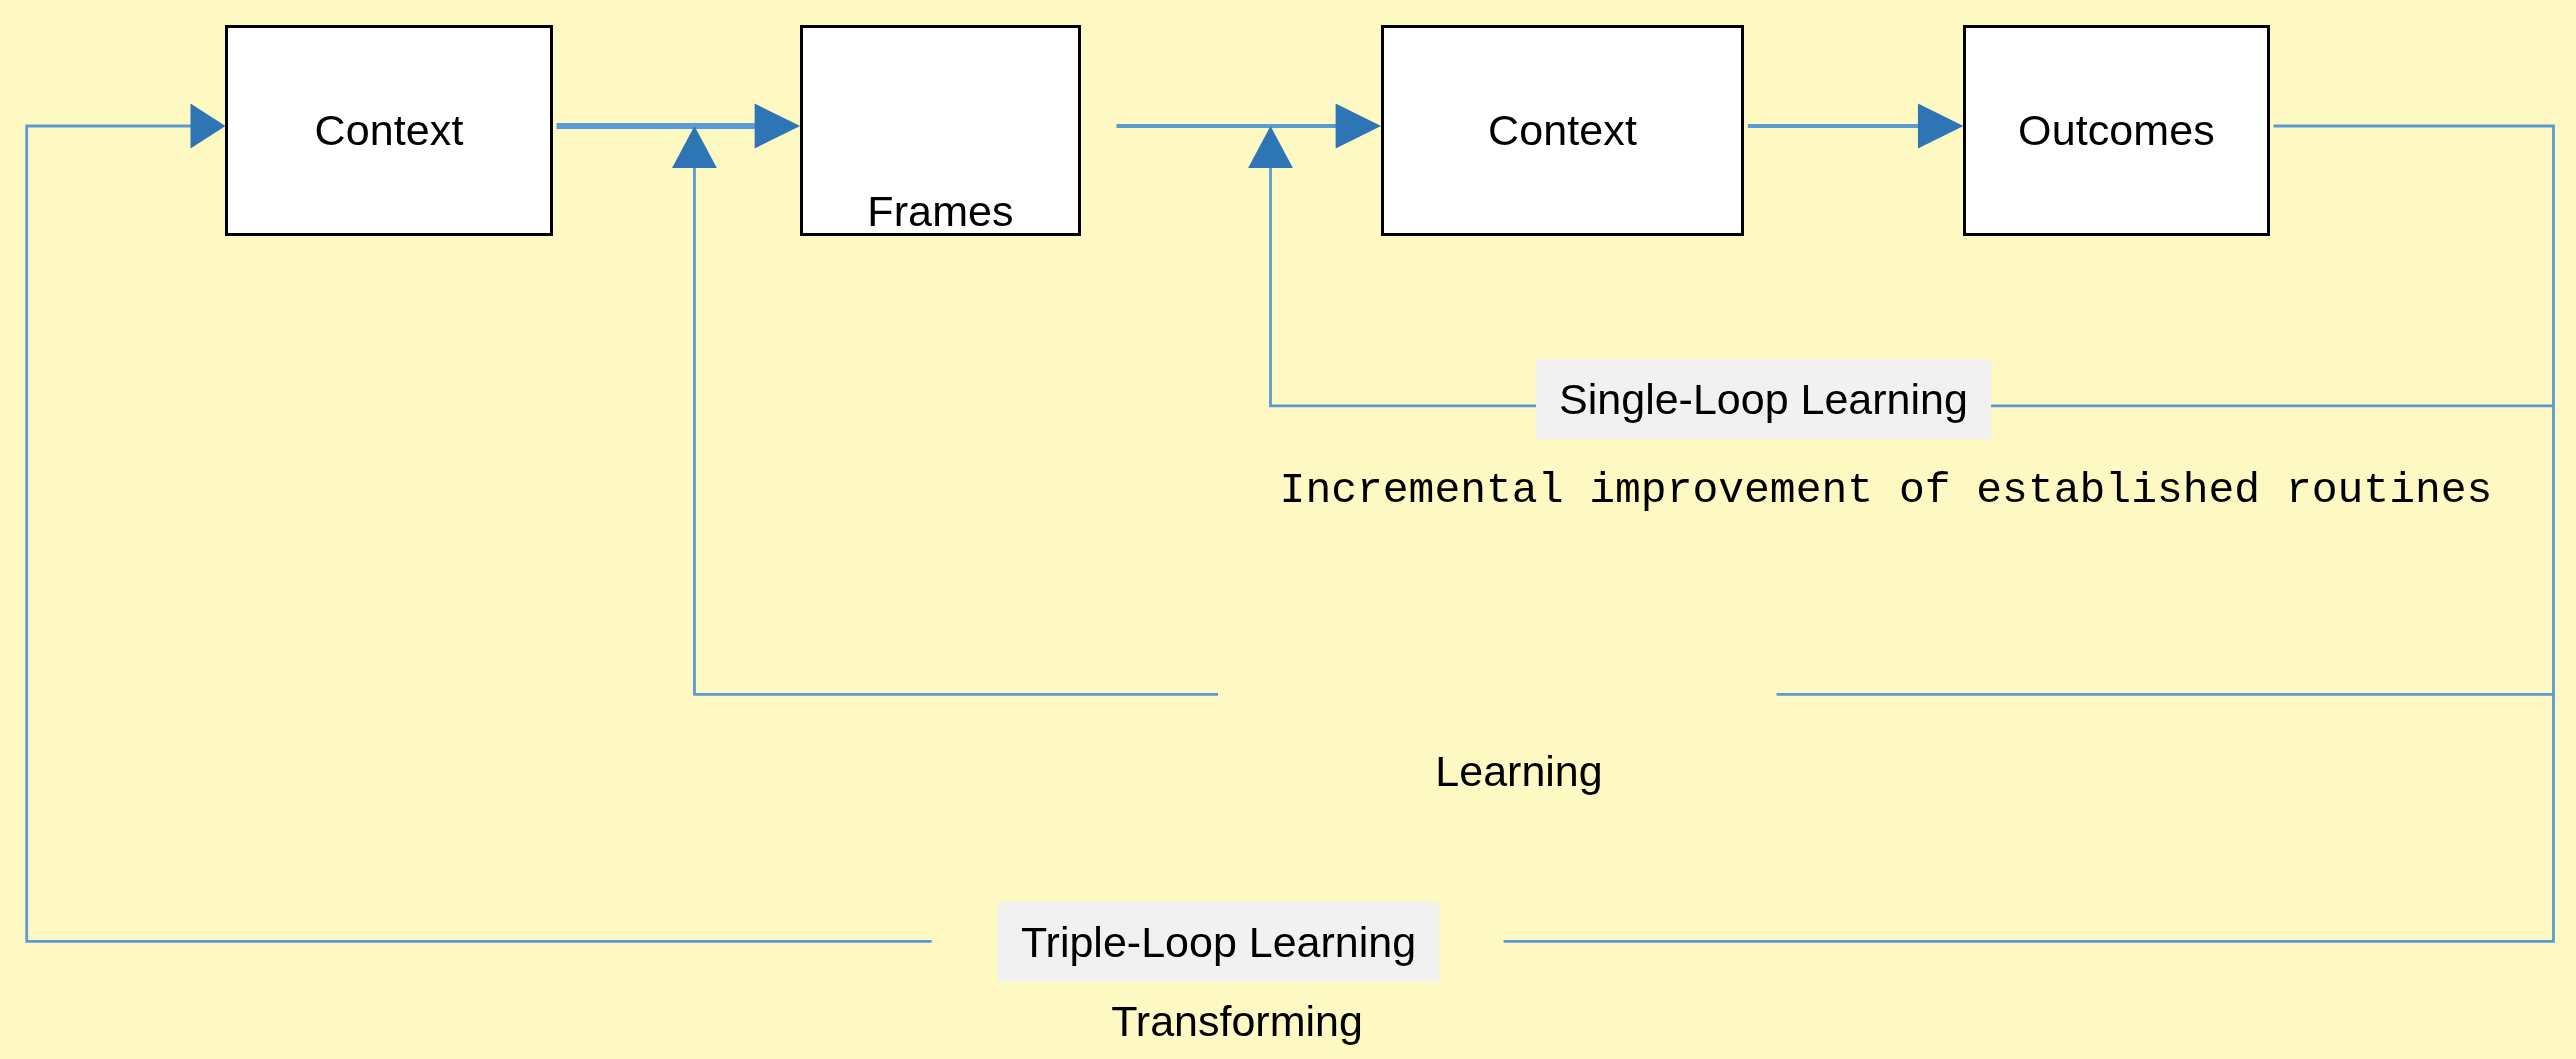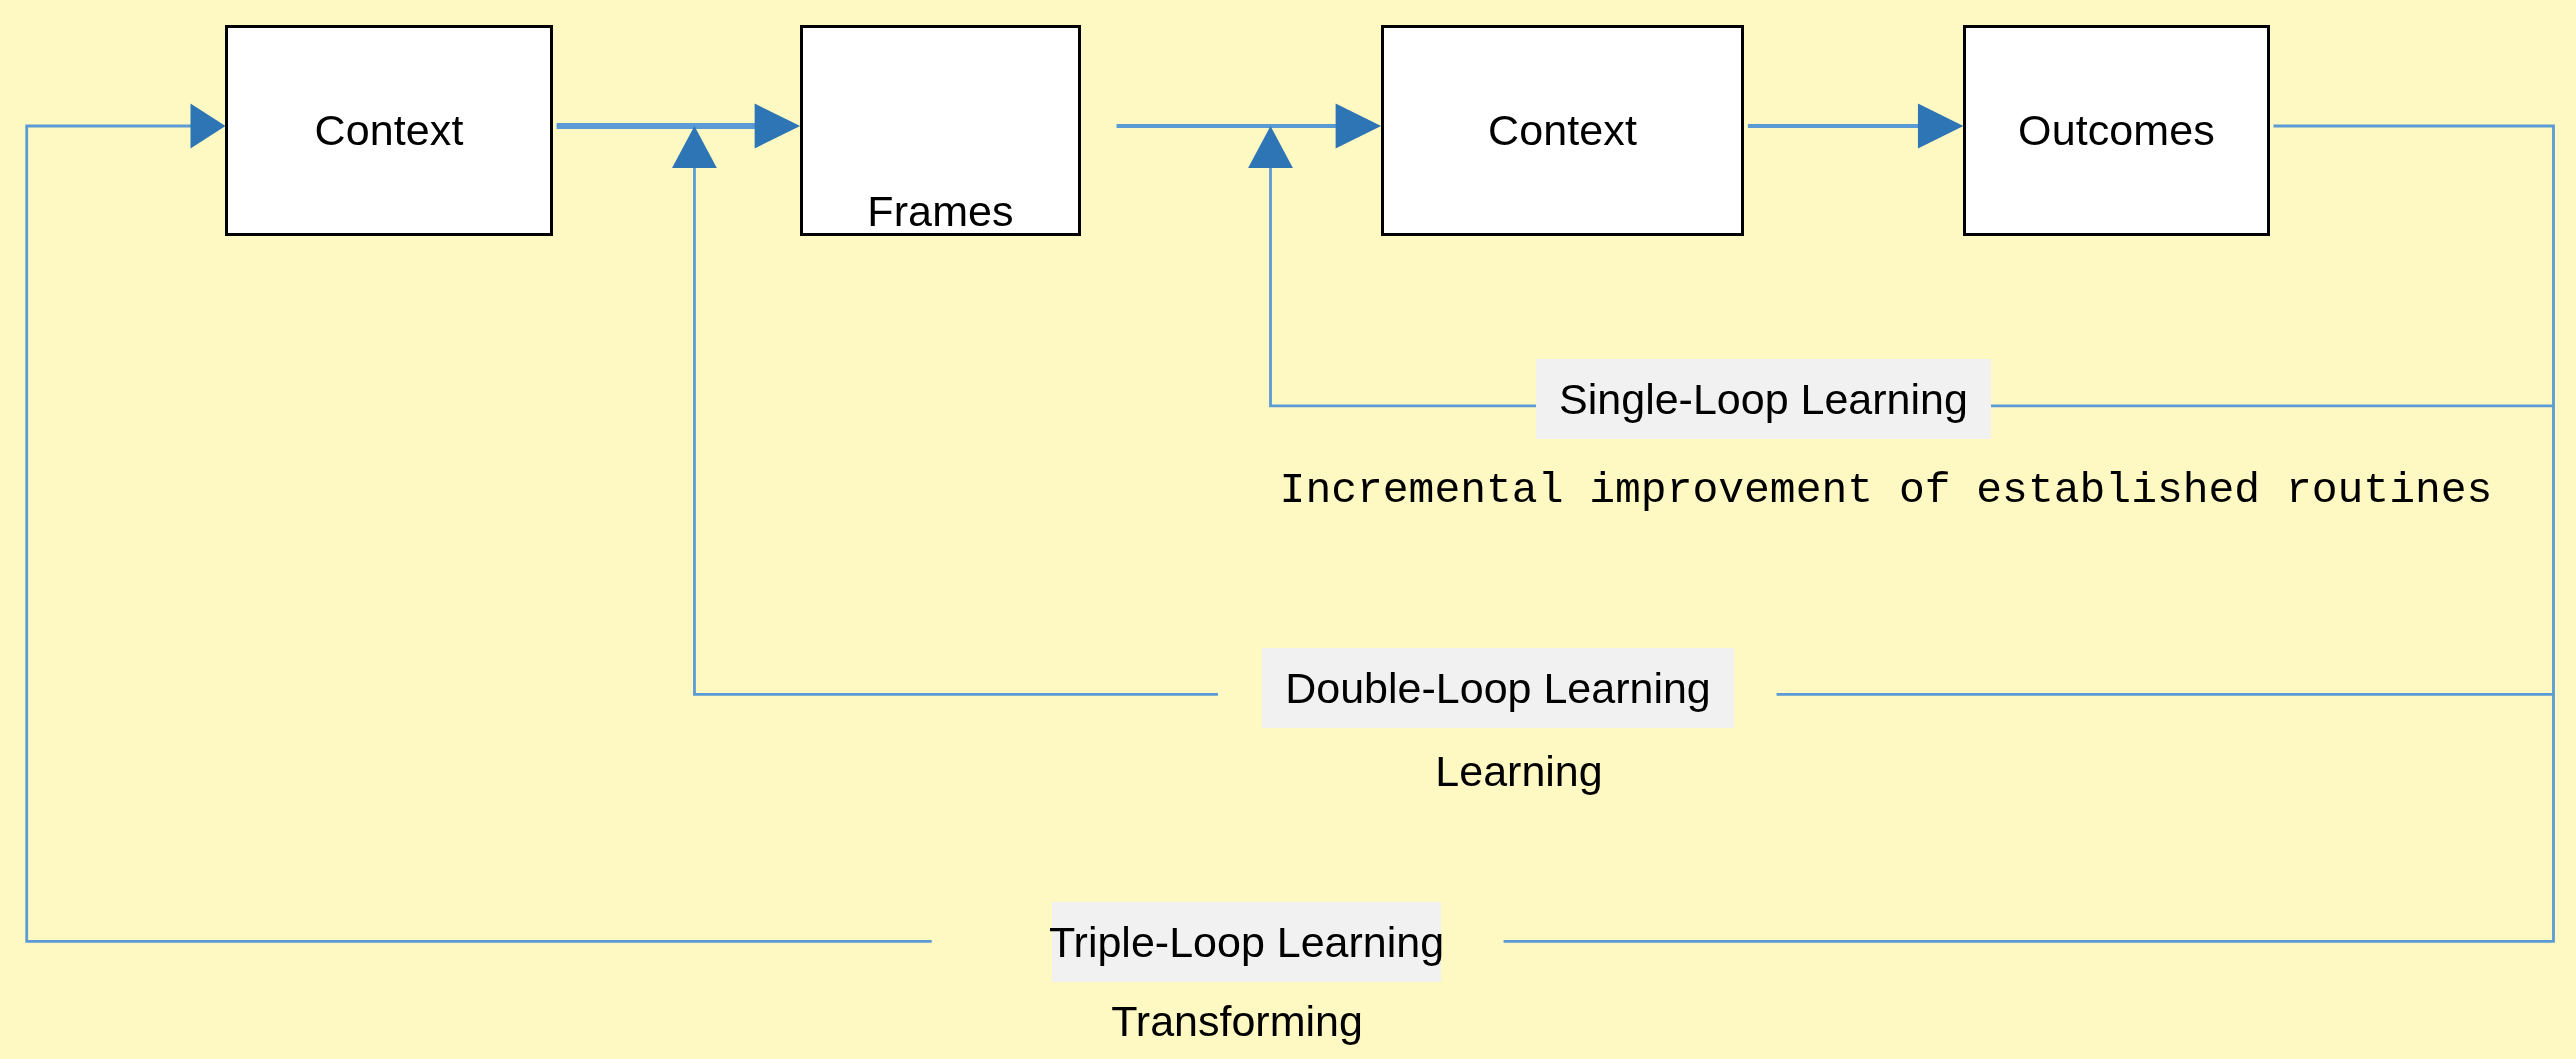--- a/index.html
+++ b/index.html
@@ -123,24 +123,21 @@
 
   <div class="node-box" style="left:1963px; top:25px; width:307px; height:211px;">
     <span class="node-label">Outcomes</span>
   </div>
 
   <div class="loop-chip" style="left: 1536px; top: 359px; width: 455px; height: 80px;">
     <span class="loop-chip-label">Single-Loop Learning</span>
   </div>
   <div class="loop-caption" style="left:1886px; top:469px;font-family:Liberation Mono, monospace;">Incremental improvement of established routines</div>
 
-  <div class="loop-chip" style="left: 1262px; top: 648px; width: 472px; height: 80px;">
-    <span class="loop-chip-label">Double-Loop Learning</span>
-  </div>
   <div class="loop-caption" style="left:1519px; top:750px;">Learning</div>
 
-  <div class="loop-chip" style="left: 1052px; top: 902px; width: 389px; height: 80px;">
+  <div class="loop-chip" style="left: 998px; top: 902px; width: 441px; height: 80px;">
     <span class="loop-chip-label">Triple-Loop Learning</span>
   </div>
   <div class="loop-caption" style="left:1218px; top:1000px;margin-left:19px;">Transforming</div>
 
 </div>
 
 
 </body></html>

